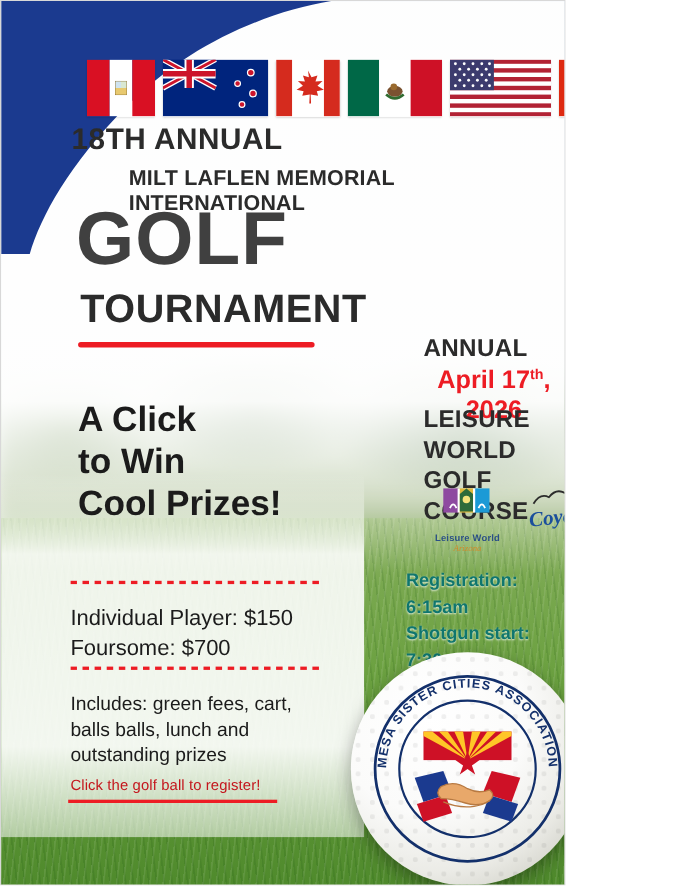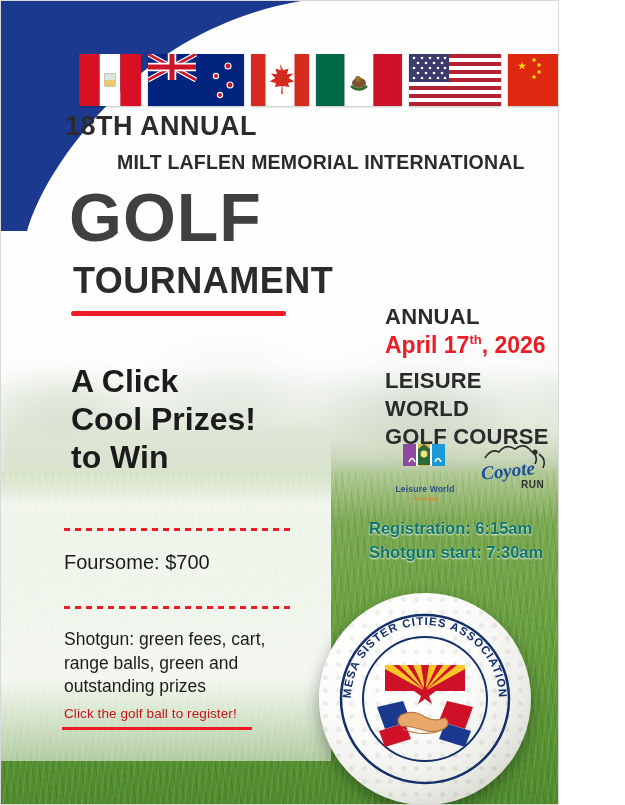--- a/index.html
+++ b/index.html
@@ -2,21 +2,21 @@
 <html><head>
 <meta charset="utf-8">
 <style>
   html, body {
     margin: 0;
     padding: 0;
     background: #ffffff;
   }
   #poster {
     position: relative;
-    width: 559px;
+    width: 514px;
     height: 805px;
     overflow: hidden;
     font-family: "Liberation Sans", sans-serif;
     background: #ffffff;
     border: 1px solid #d8d8d8;
     box-sizing: border-box;
   }
 
   
   .bg-sky {
@@ -451,22 +451,22 @@
   </div>
 
   <div class="t-annual">18TH ANNUAL</div>
   <div class="t-memorial">MILT LAFLEN MEMORIAL INTERNATIONAL</div>
   <div class="t-golf">GOLF</div>
   <div class="t-tournament">TOURNAMENT</div>
   <div class="rule-red"></div>
 
   <div class="t-chance">
     <div>A Click</div>
+    <div>to Win</div>
     <div>Cool Prizes!</div>
-    <div>to Win</div>
   </div>
 
   <div class="t-friday">ANNUAL</div>
   <div class="t-date"><span>April 17</span><sup>th</sup><span>, 2026</span></div>
   <div class="t-course">
     <div>LEISURE WORLD</div>
     <div>GOLF COURSE</div>
   </div>
 
   <div class="logos">
@@ -498,27 +498,28 @@
     </div>
   </div>
 
   <div class="t-times">
     <div>Registration: 6:15am</div>
     <div>Shotgun start: 7:30am</div>
   </div>
 
   <div class="dots-1"></div>
   <div class="t-price">
+    <div>Individual Player: $150</div>
     <div>Foursome: $700</div>
   </div>
   <div class="dots-2"></div>
 
   <div class="t-includes">
-    <div>Shotgun: green fees, cart,</div>
-    <div>range balls, green and</div>
+    <div>Includes: green fees, cart,</div>
+    <div>balls balls, lunch and</div>
     <div>outstanding prizes</div>
   </div>
 
   <div class="t-click">Click the golf ball to register!</div>
   <div class="click-underline"></div>
 
   <div class="ball">
     <div class="ball-dimples"></div>
     <svg class="seal" viewBox="0 0 192 192">
       <defs>

